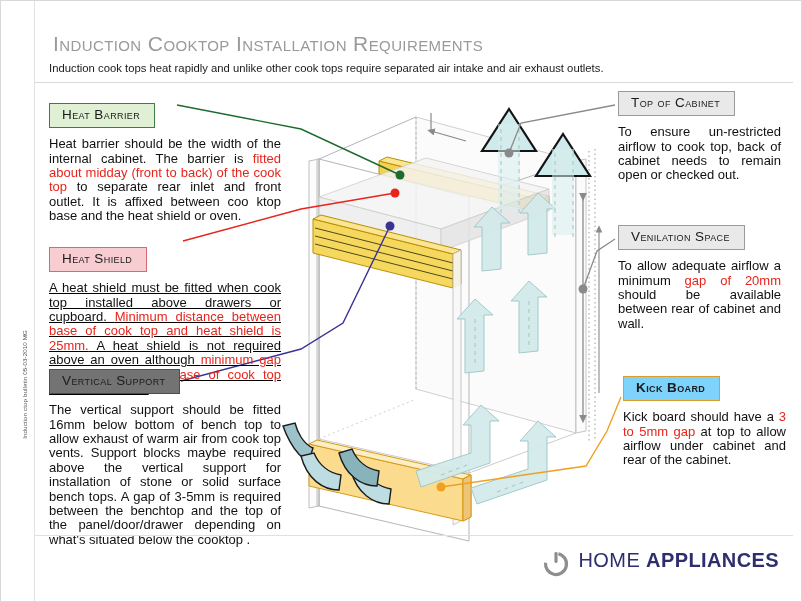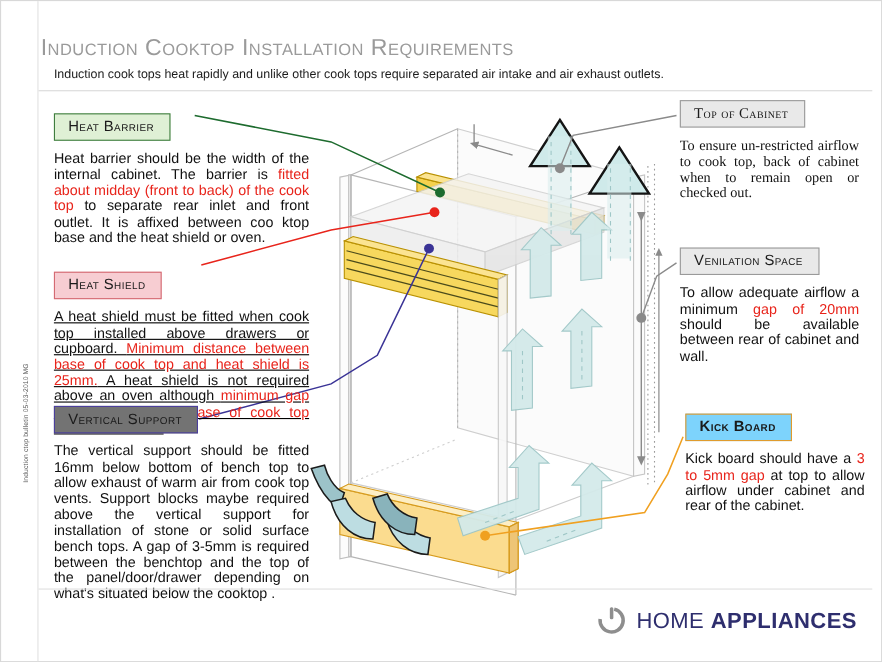--- a/index.html
+++ b/index.html
@@ -29,21 +29,21 @@
     transform-origin:center center;
     font-size:6.2px;
     color:#555;
     letter-spacing:.1px;
     white-space:nowrap;
     text-align:center;
   }
 
   
   .title{
-    position:absolute;left:36px;top:31px;
+    position:absolute;left:52px;top:31px;
     font-size:21px;
     color:#9a9a9a;
     font-variant:small-caps;
     letter-spacing:.4px;
     white-space:nowrap;
   }
   .subtitle{
     position:absolute;left:48px;top:61px;
     font-size:11.3px;
     color:#1b1b1b;
@@ -82,32 +82,32 @@
     text-align:justify;
   }
   .body .hl{color:#e8241b;}
   .body.left-col{width:232px;}
   .body.right-col{width:163px;}
 
   
   #blk-heat-barrier{left:48px;top:102px;}
   #blk-heat-shield {left:48px;top:246px;text-decoration:underline;}
   #blk-vert-support{left:48px;top:368px;}
-  #blk-top-cabinet {left:617px;top:90px;font-family:Liberation Serif, serif;}
+  #blk-top-cabinet {left:617px;top:90px;}
   #blk-vent-space  {left:617px;top:224px;}
   #blk-kick-board  {left:622px;top:375px;}
 
   
   #diagram{position:absolute;left:0;top:0;width:802px;height:602px;pointer-events:none;}
 
   
   .footer-rule{position:absolute;left:34px;right:8px;top:534px;height:1px;background:#e0e0e0;}
   .logo{
     position:absolute;right:22px;top:548px;
-    display:flex;align-items:flex-end;gap:9px;
+    display:flex;align-items:flex-start;gap:9px;
   }
   .logo-word{
     font-size:20px;letter-spacing:.4px;color:#2e2e6e;
     white-space:nowrap;
   }
   .logo-word b{font-weight:bold;}
   .logo-word span.thin{font-weight:normal;}
 </style>
 </head>
 <body>
@@ -297,21 +297,21 @@
     <div class="body left-col"><span>A heat shield must be fitted when cook top installed above drawers or cupboard. </span><span class="hl">Minimum distance between base of cook top and heat shield is 25mm.</span><span> A heat shield is not required above an oven although </span><span class="hl">minimum gap between oven and base of cook top should be 50mm.</span></div>
   </div>
 
   <div class="block" id="blk-vert-support">
     <div class="tag purple">Vertical Support</div>
     <div class="body left-col"><span>The vertical support should be fitted 16mm below bottom of bench top to allow exhaust of warm air from cook top vents. Support blocks maybe required above the vertical support for  installation of stone or solid surface bench tops. A gap of 3-5mm is required between the benchtop and the top of  the panel/door/drawer depending on what's situated below the cooktop .</span></div>
   </div>
 
   <div class="block" id="blk-top-cabinet">
     <div class="tag gray">Top of Cabinet</div>
-    <div class="body right-col"><span>To ensure un-restricted airflow to cook top, back of cabinet when to remain open or checked out.</span></div>
+    <div class="body right-col"><span>To ensure un-restricted airflow to cook top, back of cabinet needs to remain open or checked out.</span></div>
   </div>
 
   <div class="block" id="blk-vent-space">
     <div class="tag gray2">Venilation Space</div>
     <div class="body right-col"><span>To allow adequate airflow a minimum  </span><span class="hl">gap of 20mm</span><span> should be available between rear of cabinet and wall.</span></div>
   </div>
 
   <div class="block" id="blk-kick-board">
     <div class="tag amber">Kick Board</div>
     <div class="body right-col"><span>Kick board should have a </span><span class="hl">3 to 5mm gap</span><span> at top to allow airflow under cabinet and rear of the cabinet.</span></div>

